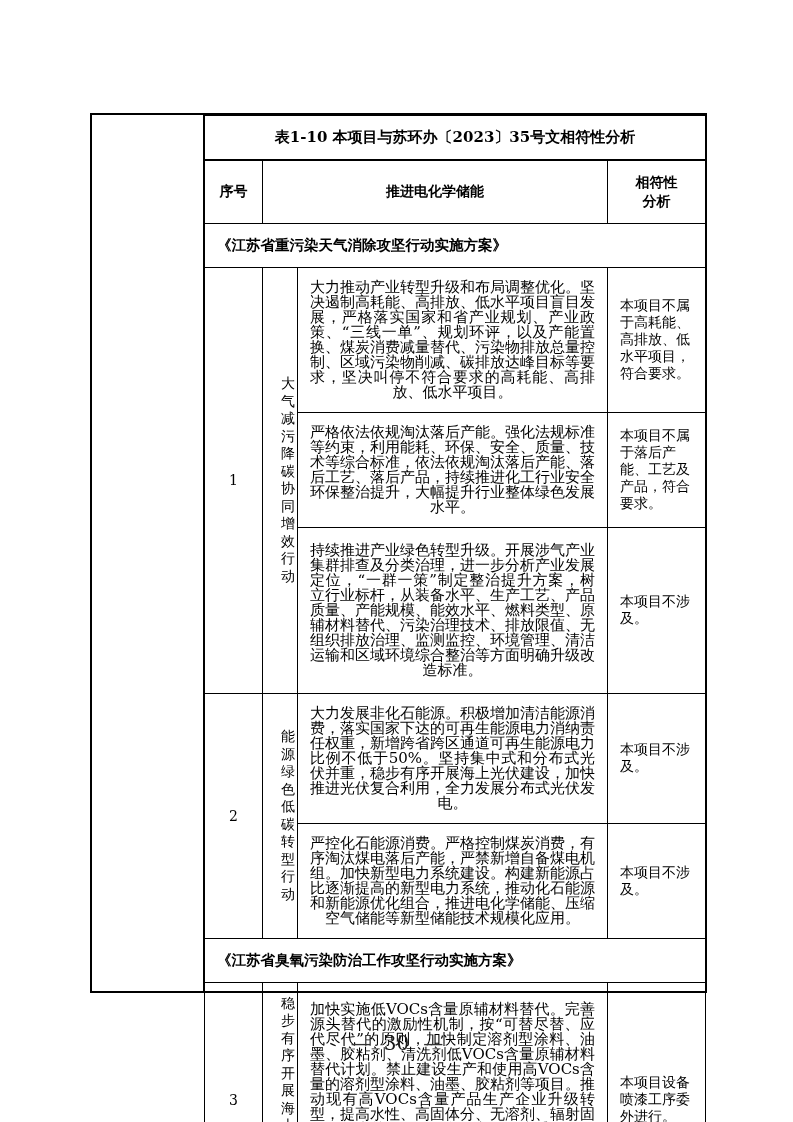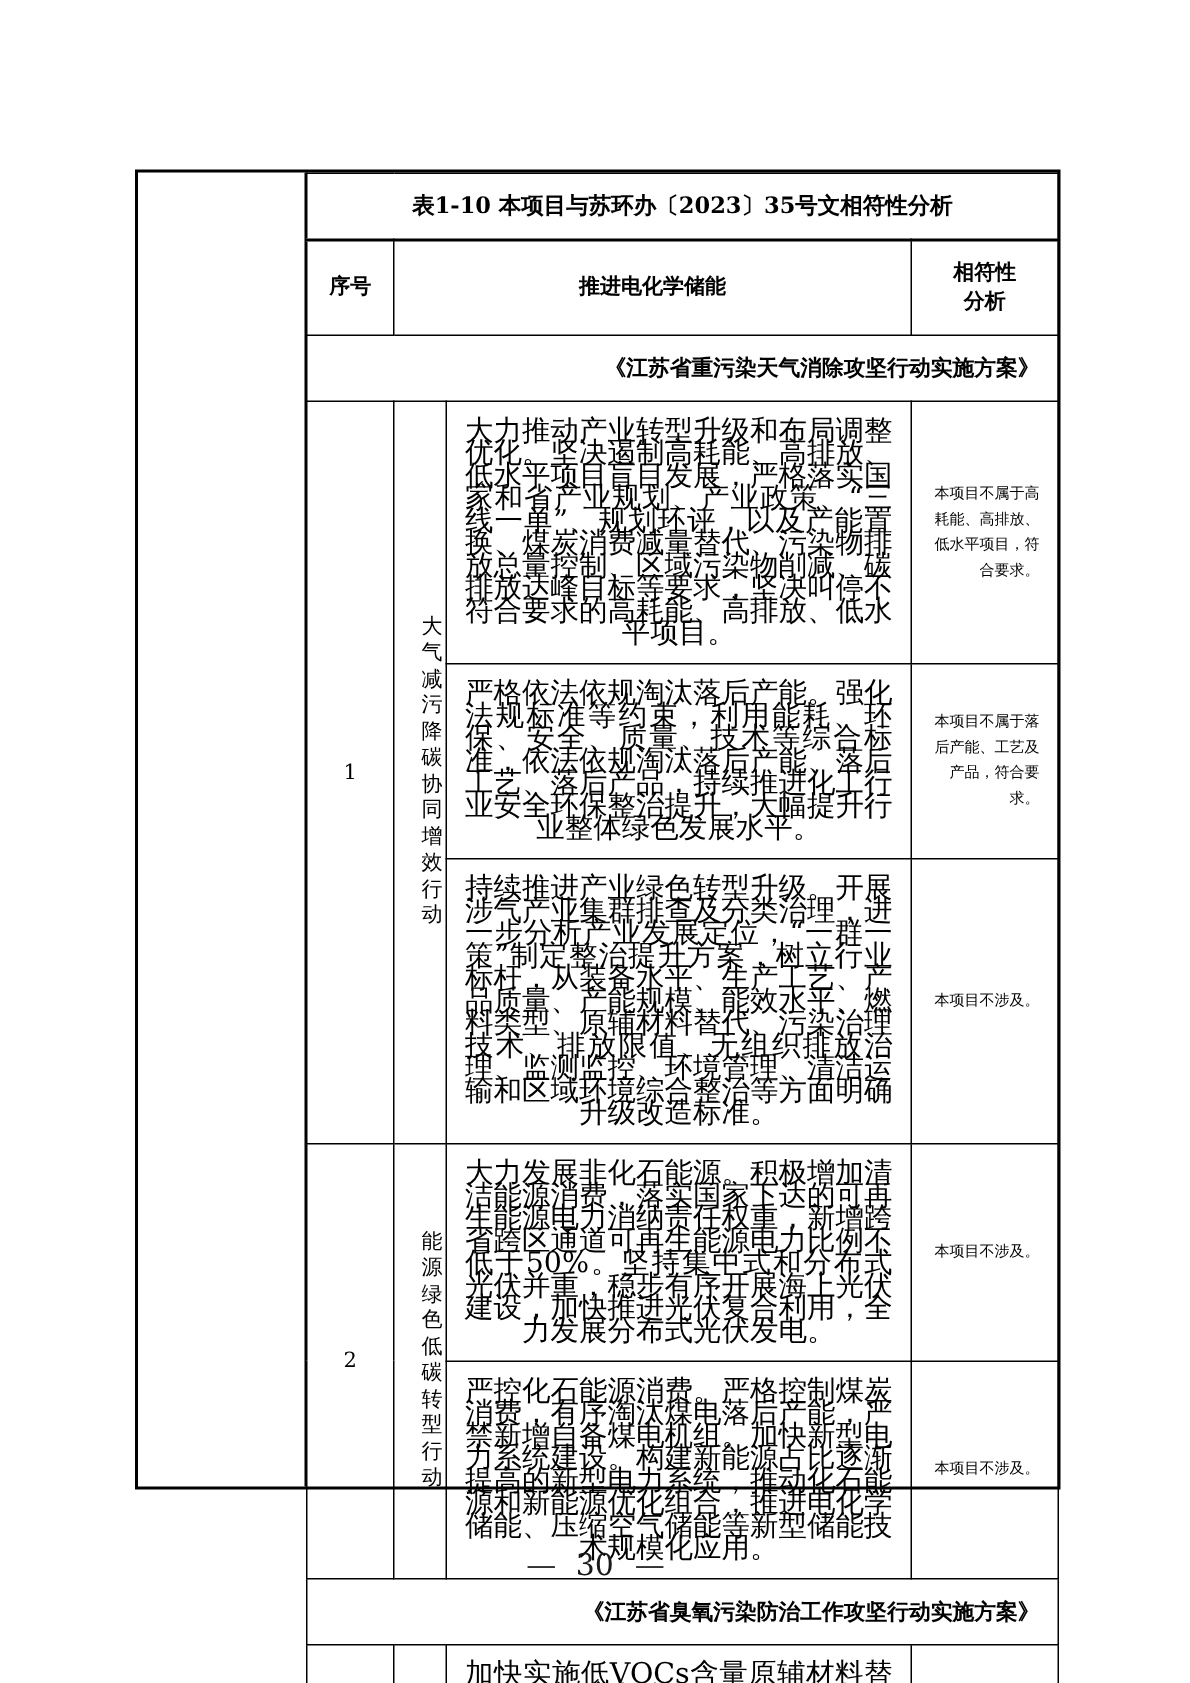--- a/index.html
+++ b/index.html
@@ -55,49 +55,49 @@
   td.th {
     font-weight: bold;
     font-size: 14px;
     text-align: center;
     line-height: 1.35;
   }
   td.pre { white-space: pre-line; margin-top: 29px; }
   td.section {
     font-weight: bold;
     font-size: 14.5px;
-    text-align: right;
+    text-align: left;
     padding: 1px 0;
   }
   td.idx {
     font-size: 14px;
     text-align: center;
   }
   td.cat {
     text-align: center;
   }
   .vtext {
     display: inline-block;
     width: 26px;
     font-size: 14px;
     line-height: 1.25;
     word-break: break-all;
     text-align: center;
   }
   td.content {
-    font-size: 19px;
+    font-size: 15px;
     line-height: 15px;
     text-align: justify;
     text-align-last: center;
     padding: 1px 3px;
   }
   td.analysis {
-    font-size: 10px;
+    font-size: 14px;
     line-height: 17px;
-    text-align: right;
+    text-align: left;
     padding: 0 10px;
   }
   .footer {
     position: absolute;
     left: 0;
     top: 1031px;
     width: 100%;
     text-align: center;
     font-size: 20px;
   }

